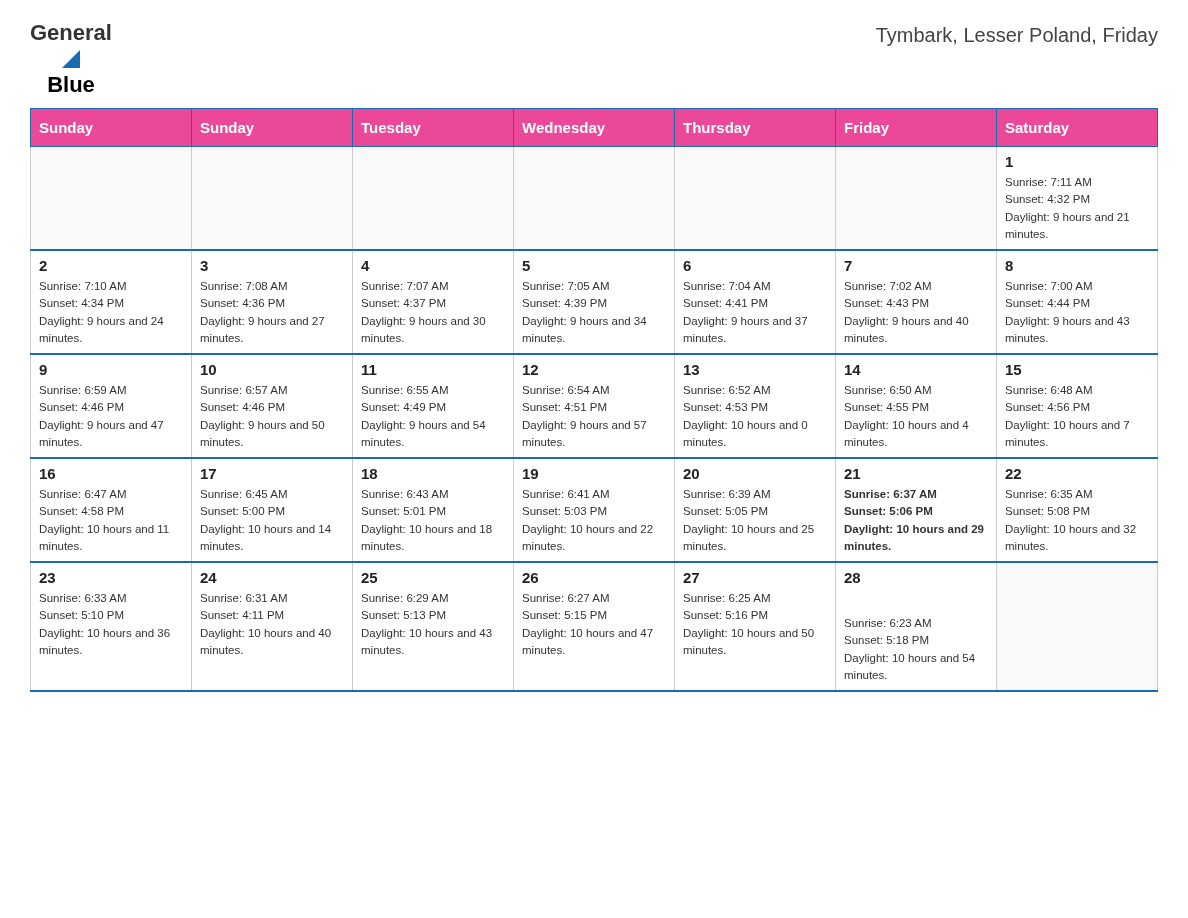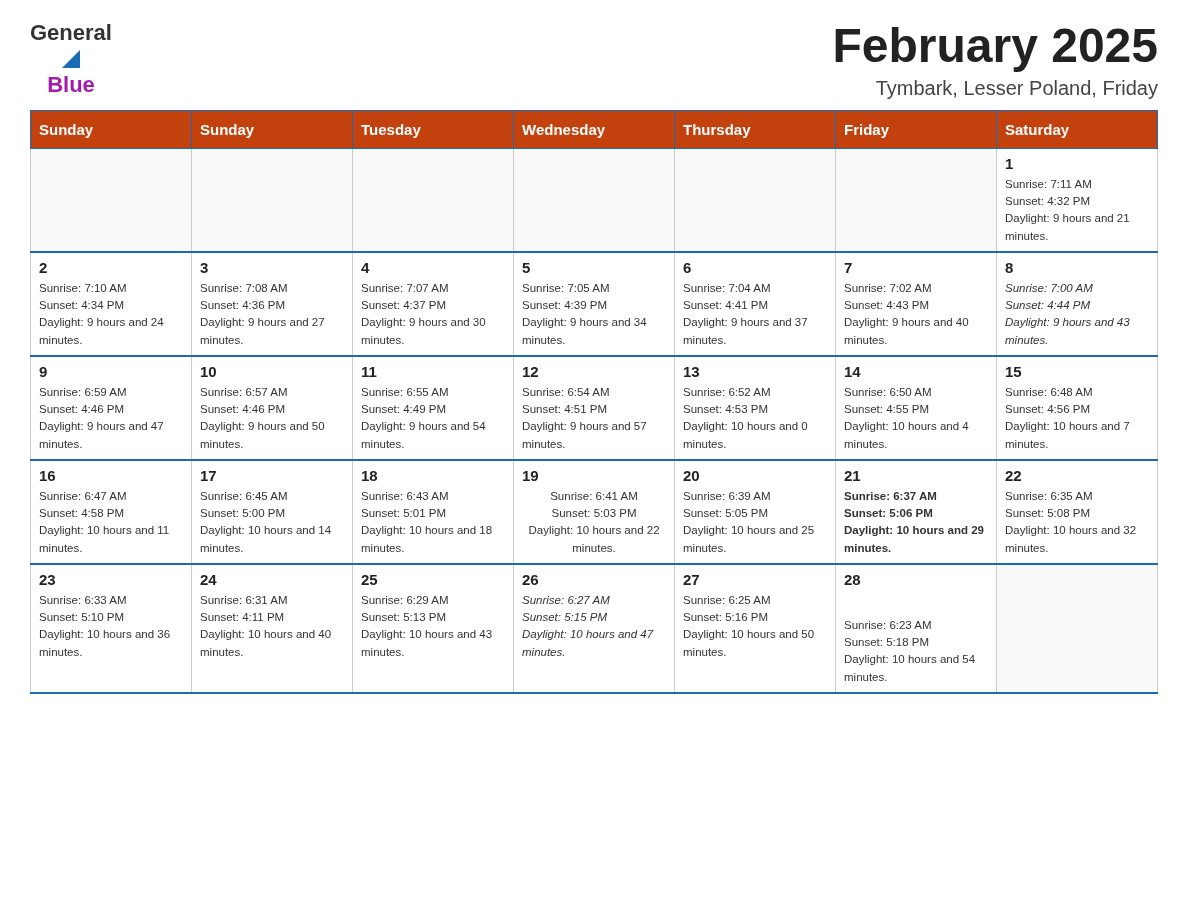--- a/index.html
+++ b/index.html
@@ -23,21 +23,21 @@
       flex-direction: column;
     }
     .logo-text-general {
       font-size: 22px;
       font-weight: bold;
       color: #333;
     }
     .logo-text-blue {
       font-size: 22px;
       font-weight: bold;
-      color: #a21caf;
+      color: #000000;
     }
     .title-block {
       text-align: right;
     }
     .month-title {
       font-size: 48px;
       font-weight: bold;
       color: #222;
       line-height: 1.1;
     }
@@ -45,21 +45,21 @@
       font-size: 20px;
       color: #444;
       margin-top: 4px;
     }
     table {
       width: 100%;
       border-collapse: collapse;
       margin-top: 10px;
     }
     thead tr th {
-      background-color: #c2410c;
+      background-color: #ec4899;
       color: #fff;
       font-size: 15px;
       font-weight: bold;
       padding: 10px 8px;
       text-align: left;
       border: 1px solid #1a6bb5;
     }
     tbody tr td {
       vertical-align: top;
       border: 1px solid #ccc;
@@ -94,21 +94,20 @@
   <div class="logo">
     <span class="logo-text-general">General</span>
     <div style="display:flex; flex-direction:column; align-items:flex-start;">
       <svg width="18" height="18" viewBox="0 0 18 18">
         <polygon points="0,18 18,18 18,0" fill="#1a6bb5"></polygon>
       </svg>
     </div>
     <span class="logo-text-blue">Blue</span>
   </div>
   <div class="title-block">
-    <div class="month-title">February 2025</div>
     <div class="location-subtitle">Tymbark, Lesser Poland, Friday</div>
   </div>
 </div>
 
 <table>
   <thead>
     <tr>
 
     <th>Sunday</th>
         <th>Sunday</th>
@@ -166,21 +165,21 @@
 Daylight: 9 hours and 37 minutes.</div>
         </td>
         <td>
           <div class="day-number">7</div>
           <div class="day-info" style="white-space: pre-line;">Sunrise: 7:02 AM
 Sunset: 4:43 PM
 Daylight: 9 hours and 40 minutes.</div>
         </td>
         <td>
           <div class="day-number">8</div>
-          <div class="day-info" style="white-space: pre-line; font-style: italic;">Sunrise: 7:00 AM
+          <div class="day-info" style="white-space: pre-line;">Sunrise: 7:00 AM
 Sunset: 4:44 PM
 Daylight: 9 hours and 43 minutes.</div>
         </td>
       </tr>
       <tr>
         <td>
           <div class="day-number">9</div>
           <div class="day-info" style="white-space: pre-line;">Sunrise: 6:59 AM
 Sunset: 4:46 PM
 Daylight: 9 hours and 47 minutes.</div>
@@ -236,21 +235,21 @@
 Daylight: 10 hours and 14 minutes.</div>
         </td>
         <td>
           <div class="day-number">18</div>
           <div class="day-info" style="white-space: pre-line;">Sunrise: 6:43 AM
 Sunset: 5:01 PM
 Daylight: 10 hours and 18 minutes.</div>
         </td>
         <td>
           <div class="day-number">19</div>
-          <div class="day-info" style="white-space: pre-line; text-align: center;">Sunrise: 6:41 AM
+          <div class="day-info" style="white-space: pre-line;">Sunrise: 6:41 AM
 Sunset: 5:03 PM
 Daylight: 10 hours and 22 minutes.</div>
         </td>
         <td>
           <div class="day-number">20</div>
           <div class="day-info" style="white-space: pre-line;">Sunrise: 6:39 AM
 Sunset: 5:05 PM
 Daylight: 10 hours and 25 minutes.</div>
         </td>
         <td>
@@ -280,21 +279,21 @@
 Daylight: 10 hours and 40 minutes.</div>
         </td>
         <td>
           <div class="day-number">25</div>
           <div class="day-info" style="white-space: pre-line;">Sunrise: 6:29 AM
 Sunset: 5:13 PM
 Daylight: 10 hours and 43 minutes.</div>
         </td>
         <td>
           <div class="day-number">26</div>
-          <div class="day-info" style="white-space: pre-line; font-style: italic;">Sunrise: 6:27 AM
+          <div class="day-info" style="white-space: pre-line;">Sunrise: 6:27 AM
 Sunset: 5:15 PM
 Daylight: 10 hours and 47 minutes.</div>
         </td>
         <td>
           <div class="day-number">27</div>
           <div class="day-info" style="white-space: pre-line;">Sunrise: 6:25 AM
 Sunset: 5:16 PM
 Daylight: 10 hours and 50 minutes.</div>
         </td>
         <td>

